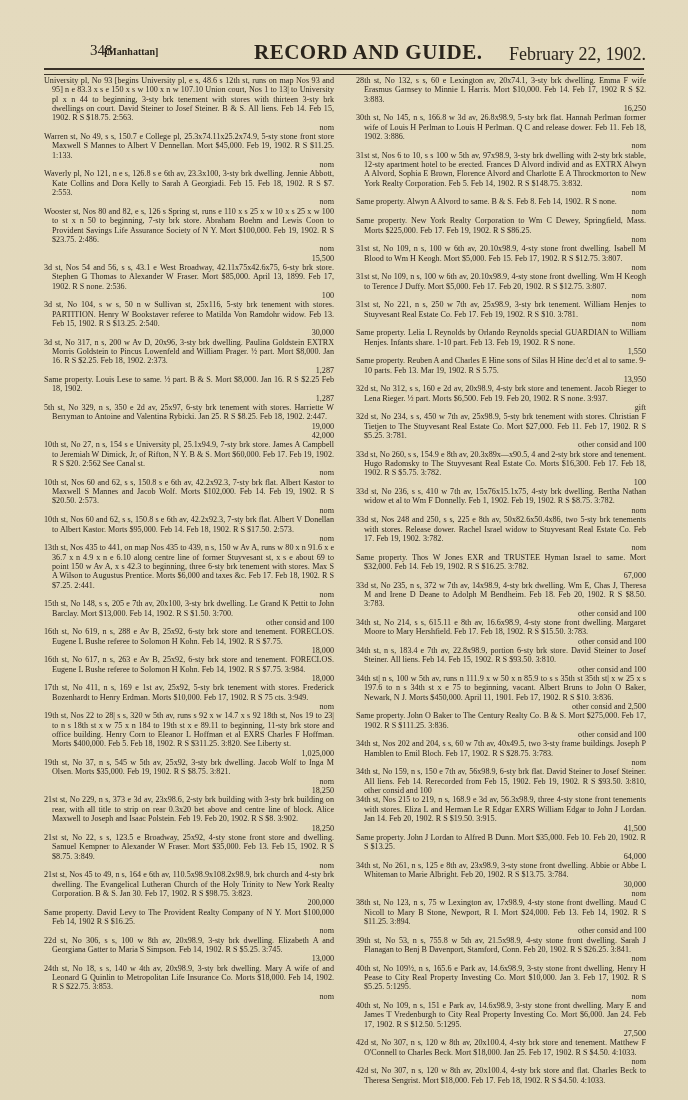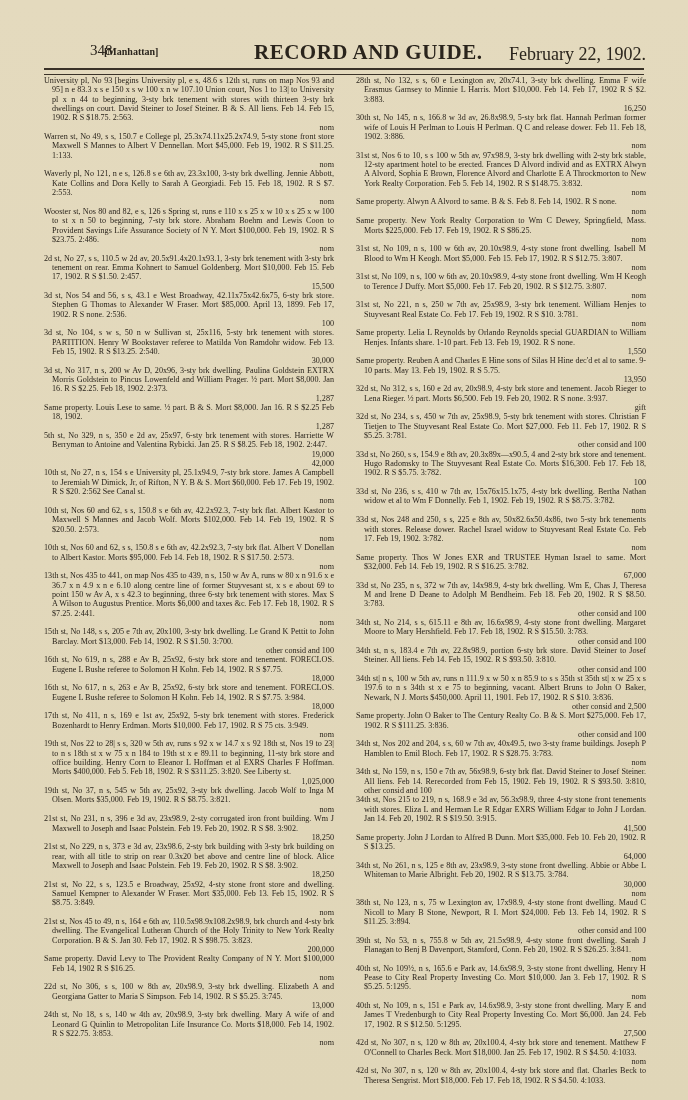--- a/index.html
+++ b/index.html
@@ -56,21 +56,21 @@
       <div class="entry">
         <p><span>Warren st, No 49, s s, 150.7 e College pl, 25.3x74.11x25.2x74.9, 5-sty stone front store Maxwell S Mannes to Albert V Dennellan. Mort $45,000. Feb 19, 1902. R S $11.25. 1:133.</span><span class="amount">nom</span></p>
       </div>
       <div class="entry">
         <p><span>Waverly pl, No 121, n e s, 126.8 s e 6th av, 23.3x100, 3-sty brk dwelling. Jennie Abbott, Kate Collins and Dora Kelly to Sarah A Georgiadi. Feb 15. Feb 18, 1902. R S $7. 2:553.</span><span class="amount">nom</span></p>
       </div>
       <div class="entry">
         <p><span>Wooster st, Nos 80 and 82, e s, 126 s Spring st, runs e 110 x s 25 x w 10 x s 25 x w 100 to st x n 50 to beginning, 7-sty brk store. Abraham Boehm and Lewis Coon to Provident Savings Life Assurance Society of N Y. Mort $100,000. Feb 19, 1902. R S $23.75. 2:486.</span><span class="amount">nom</span></p>
       </div>
       <div class="entry">
-        <p><span>2d st, No 27, s s, 110.5 w 2d av, 20.5x91.4x20.1x93.1, 3-sty brk tenement with 3-sty brk tenement on rear. Emma Kohnert to Samuel Goldenberg. Mort $10,000. Feb 15. Feb 17, 1902. R S $1.50. 2:457.</span><span class="amount">15,500</span></p>
+        <p><span class="amount">15,500</span></p>
       </div>
       <div class="entry">
         <p><span>3d st, Nos 54 and 56, s s, 43.1 e West Broadway, 42.11x75x42.6x75, 6-sty brk store. Stephen G Thomas to Alexander W Fraser. Mort $85,000. April 13, 1899. Feb 17, 1902. R S none. 2:536.</span><span class="amount">100</span></p>
       </div>
       <div class="entry">
         <p><span>3d st, No 104, s w s, 50 n w Sullivan st, 25x116, 5-sty brk tenement with stores. PARTITION. Henry W Bookstaver referee to Matilda Von Ramdohr widow. Feb 13. Feb 15, 1902. R S $13.25. 2:540.</span><span class="amount">30,000</span></p>
       </div>
       <div class="entry">
         <p><span>3d st, No 317, n s, 200 w Av D, 20x96, 3-sty brk dwelling. Paulina Goldstein EXTRX Morris Goldstein to Pincus Lowenfeld and William Prager. ½ part. Mort $8,000. Jan 16. R S $2.25. Feb 18, 1902. 2:373.</span><span class="amount">1,287</span></p>
       </div>
@@ -107,21 +107,21 @@
       <div class="entry">
         <p><span>17th st, No 411, n s, 169 e 1st av, 25x92, 5-sty brk tenement with stores. Frederick Bozenhardt to Henry Erdman. Morts $10,000. Feb 17, 1902. R S 75 cts. 3:949.</span><span class="amount">nom</span></p>
       </div>
       <div class="entry">
         <p><span>19th st, Nos 22 to 28| s s, 320 w 5th av, runs s 92 x w 14.7 x s 92 18th st, Nos 19 to 23| to n s 18th st x w 75 x n 184 to 19th st x e 89.11 to beginning, 11-sty brk store and office building. Henry Corn to Eleanor L Hoffman et al EXRS Charles F Hoffman. Morts $400,000. Feb 5. Feb 18, 1902. R S $311.25. 3:820. See Liberty st.</span><span class="amount">1,025,000</span></p>
       </div>
       <div class="entry">
         <p><span>19th st, No 37, n s, 545 w 5th av, 25x92, 3-sty brk dwelling. Jacob Wolf to Inga M Olsen. Morts $35,000. Feb 19, 1902. R S $8.75. 3:821.</span><span class="amount">nom</span></p>
       </div>
       <div class="entry">
-        <p><span>21st st, No 231, n s, 396 e 3d av, 23x98.9, 2-sty corrugated iron front building. Wm J Maxwell to Joseph and Isaac Polstein. Feb 19. Feb 20, 1902. R S $8. 3:902.</span><span class="amount">18,250</span></p>
+        <p><span class="amount">18,250</span></p>
       </div>
       <div class="entry">
         <p><span>21st st, No 229, n s, 373 e 3d av, 23x98.6, 2-sty brk building with 3-sty brk building on rear, with all title to strip on rear 0.3x20 bet above and centre line of block. Alice Maxwell to Joseph and Isaac Polstein. Feb 19. Feb 20, 1902. R S $8. 3:902.</span><span class="amount">18,250</span></p>
       </div>
       <div class="entry">
         <p><span>21st st, No 22, s s, 123.5 e Broadway, 25x92, 4-sty stone front store and dwelling. Samuel Kempner to Alexander W Fraser. Mort $35,000. Feb 13. Feb 15, 1902. R S $8.75. 3:849.</span><span class="amount">nom</span></p>
       </div>
       <div class="entry">
         <p><span>21st st, Nos 45 to 49, n s, 164 e 6th av, 110.5x98.9x108.2x98.9, brk church and 4-sty brk dwelling. The Evangelical Lutheran Church of the Holy Trinity to New York Realty Corporation. B &amp; S. Jan 30. Feb 17, 1902. R S $98.75. 3:823.</span><span class="amount">200,000</span></p>
       </div>
@@ -157,21 +157,21 @@
       <div class="entry">
         <p><span>31st st, No 109, n s, 100 w 6th av, 20.10x98.9, 4-sty stone front dwelling. Wm H Keogh to Terence J Duffy. Mort $5,000. Feb 17. Feb 20, 1902. R S $12.75. 3:807.</span><span class="amount">nom</span></p>
       </div>
       <div class="entry">
         <p><span>31st st, No 221, n s, 250 w 7th av, 25x98.9, 3-sty brk tenement. William Henjes to Stuyvesant Real Estate Co. Feb 17. Feb 19, 1902. R S $10. 3:781.</span><span class="amount">nom</span></p>
       </div>
       <div class="entry">
         <p><span>Same property. Lelia L Reynolds by Orlando Reynolds special GUARDIAN to William Henjes. Infants share. 1-10 part. Feb 13. Feb 19, 1902. R S none.</span><span class="amount">1,550</span></p>
       </div>
       <div class="entry">
-        <p><span>Same property. Reuben A and Charles E Hine sons of Silas H Hine dec'd et al to same. 9-10 parts. May 13. Feb 19, 1902. R S 5.75.</span><span class="amount">13,950</span></p>
+        <p><span>Same property. Reuben A and Charles E Hine sons of Silas H Hine dec'd et al to same. 9-10 parts. Feb 13. Mar 19, 1902. R S 5.75.</span><span class="amount">13,950</span></p>
       </div>
       <div class="entry">
         <p><span>32d st, No 312, s s, 160 e 2d av, 20x98.9, 4-sty brk store and tenement. Jacob Rieger to Lena Rieger. ½ part. Morts $6,500. Feb 19. Feb 20, 1902. R S none. 3:937.</span><span class="amount">gift</span></p>
       </div>
       <div class="entry">
         <p><span>32d st, No 234, s s, 450 w 7th av, 25x98.9, 5-sty brk tenement with stores. Christian F Tietjen to The Stuyvesant Real Estate Co. Mort $27,000. Feb 11. Feb 17, 1902. R S $5.25. 3:781.</span><span class="amount">other consid and 100</span></p>
       </div>
       <div class="entry">
         <p><span>33d st, No 260, s s, 154.9 e 8th av, 20.3x89x—x90.5, 4 and 2-sty brk store and tenement. Hugo Radomsky to The Stuyvesant Real Estate Co. Morts $16,300. Feb 17. Feb 18, 1902. R S $5.75. 3:782.</span><span class="amount">100</span></p>
       </div>

